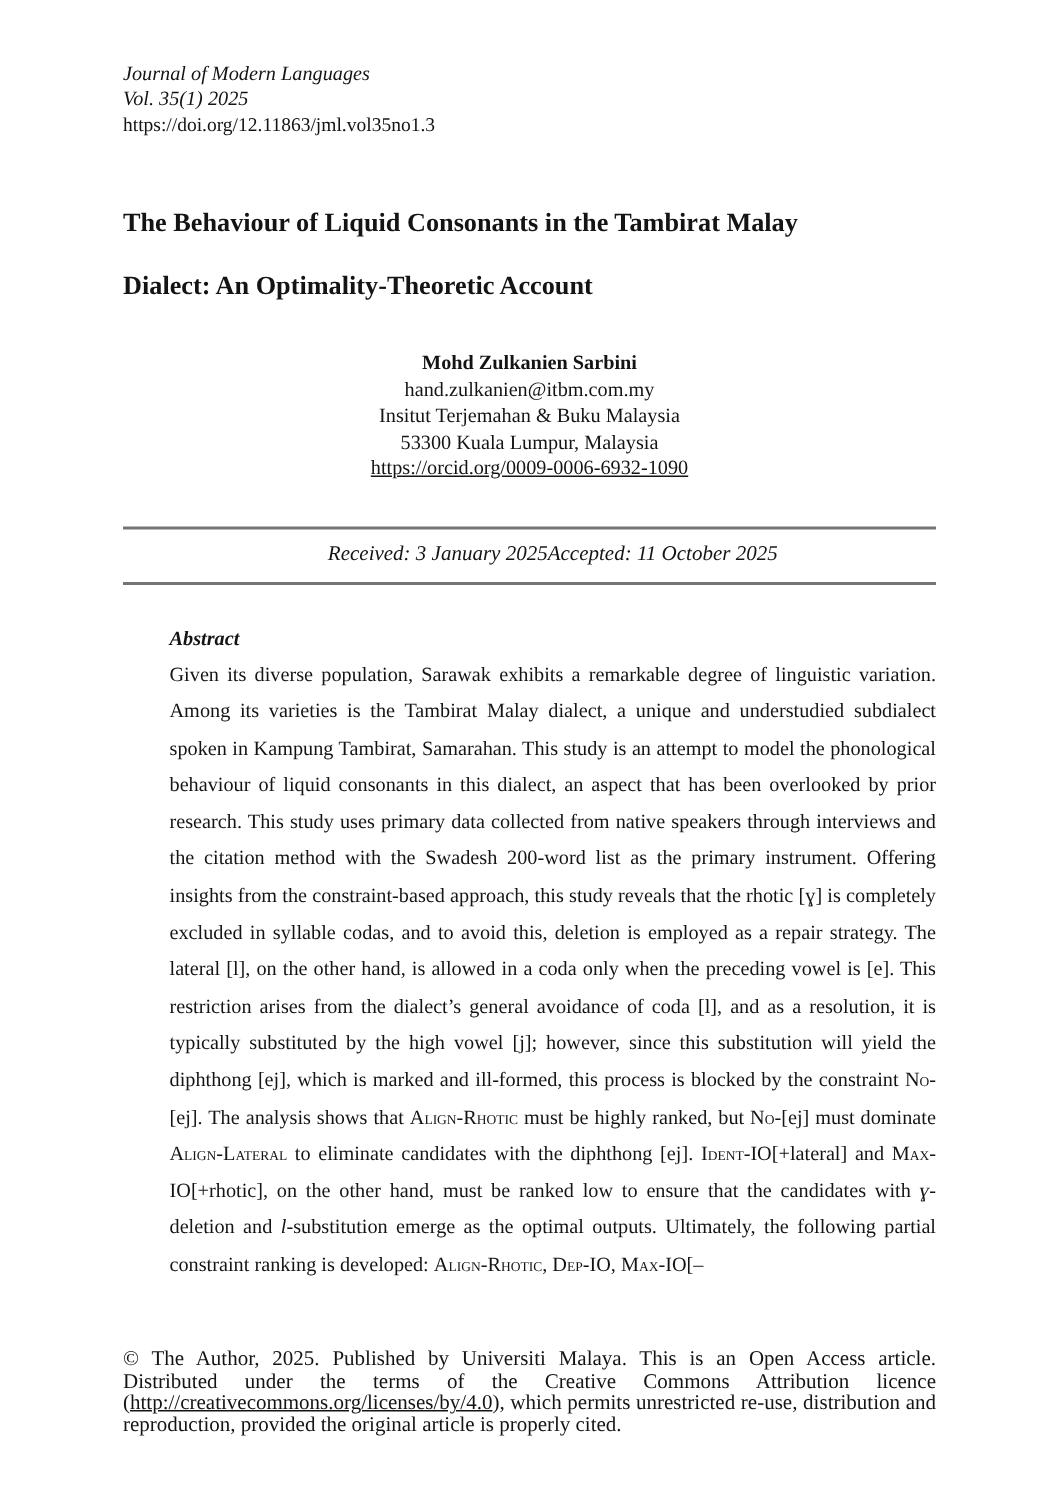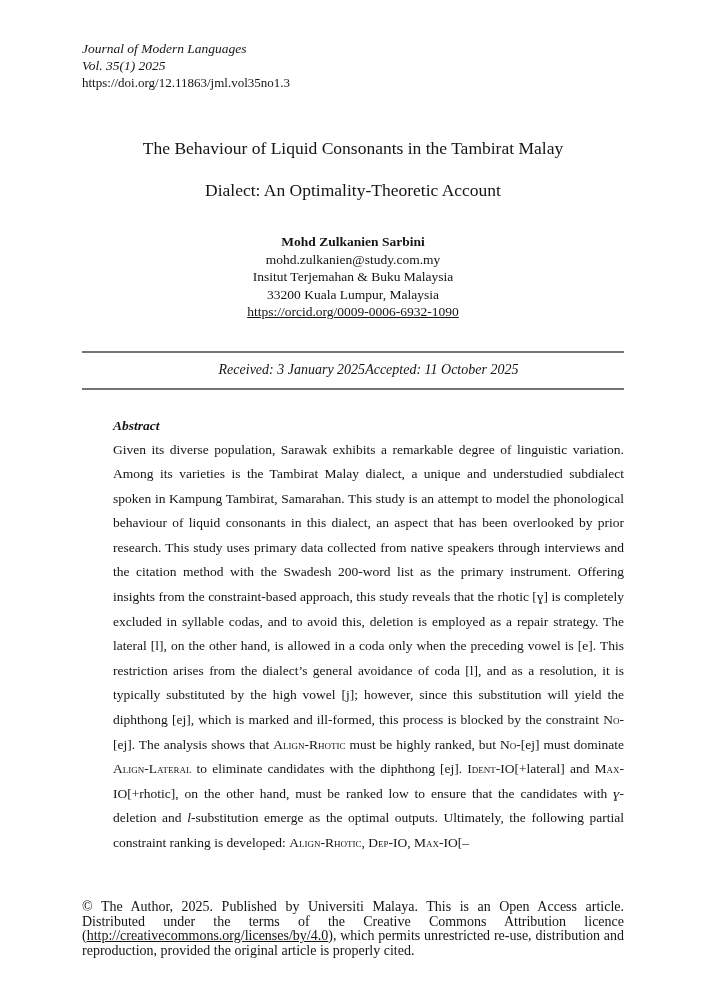--- a/index.html
+++ b/index.html
@@ -17,22 +17,22 @@
     height: 999px;
     padding: 40px 84px 0 82px;
   }
   
   .journal-header { font-size: 13.5px; line-height: 17px; }
   .journal-header .jname, .journal-header .jvol { font-style: italic; }
   .journal-header .jdoi { font-style: normal; font-size: 13px; }
   
   .article-title {
     margin-top: 36px;
-    text-align: center;
-    font-weight: normal;
+    text-align: left;
+    font-weight: bold;
     font-size: 17.5px;
   }
   .article-title .t-line { line-height: 42px; }
   
   .author-block {
     margin-top: 22px;
     text-align: center;
     font-size: 13.5px;
     line-height: 17.5px;
   }
@@ -89,23 +89,23 @@
     <div class="jdoi">https://doi.org/12.11863/jml.vol35no1.3</div>
   </div>
 
   <div class="article-title">
     <div class="t-line">The Behaviour of Liquid Consonants in the Tambirat Malay</div>
     <div class="t-line">Dialect: An Optimality-Theoretic Account</div>
   </div>
 
   <div class="author-block">
     <div class="a-name">Mohd Zulkanien Sarbini</div>
-    <div class="a-email">mohd.zulkanien@study.com.my</div>
+    <div class="a-email">hand.zulkanien@itbm.com.my</div>
     <div class="a-affil">Insitut Terjemahan &amp; Buku Malaysia</div>
-    <div class="a-addr">33200 Kuala Lumpur, Malaysia</div>
+    <div class="a-addr">53300 Kuala Lumpur, Malaysia</div>
     <div class="a-orcid"><span>https://orcid.org/0009-0006-6932-1090</span></div>
   </div>
 
   <div class="dates-strip">
     <div class="rule"></div>
     <div class="dates-row">
       <span>Received: 3 January 2025</span>
       <span>Accepted: 11 October 2025</span>
     </div>
     <div class="rule"></div>

